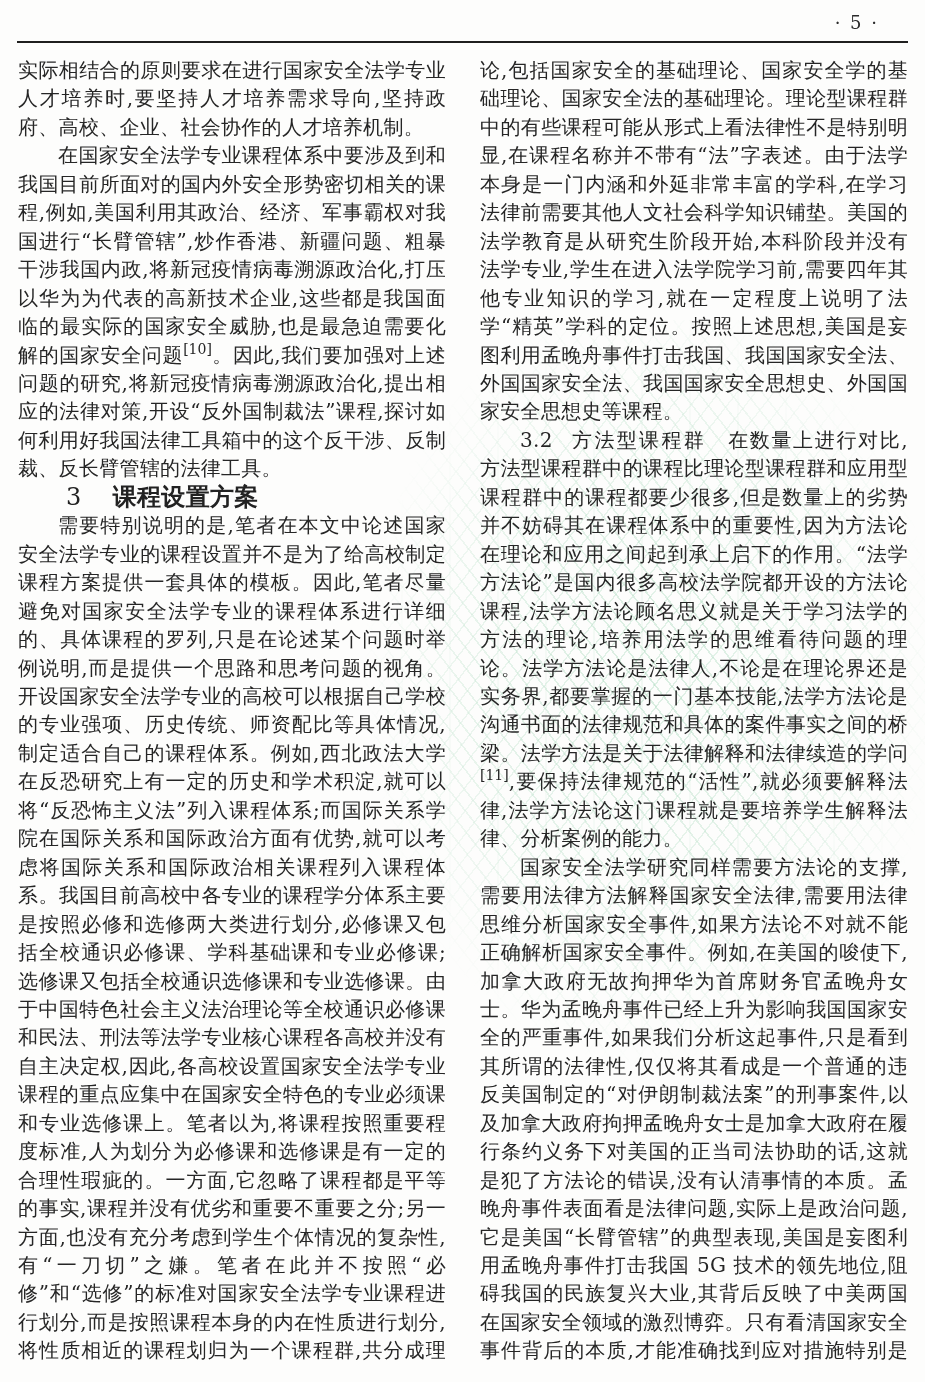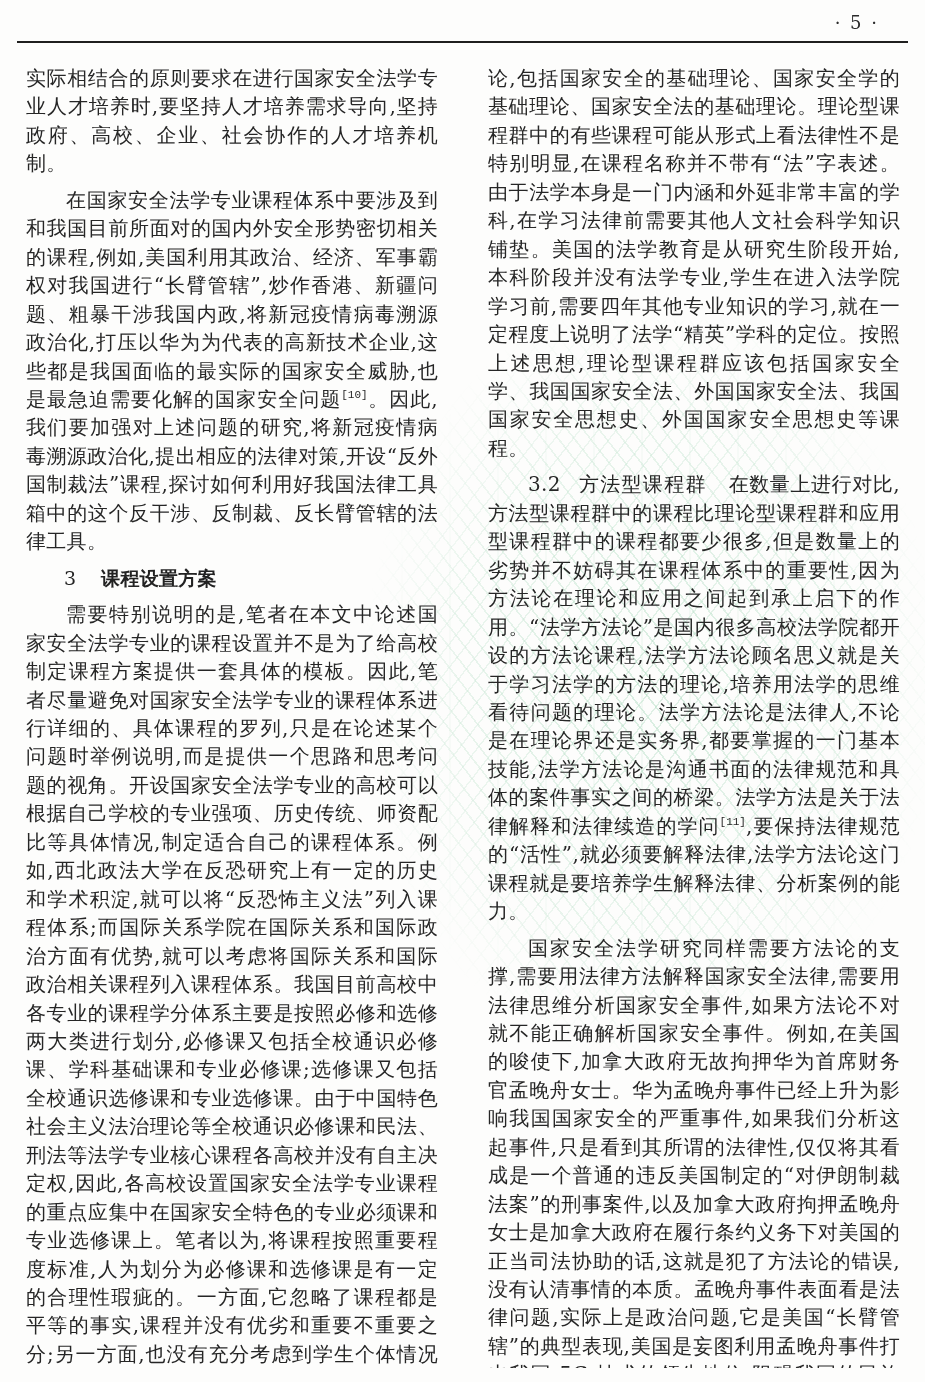--- a/index.html
+++ b/index.html
@@ -58,26 +58,26 @@
   .col {
     width: 428px;
     height: 1312px;
     overflow: hidden;
     font-size: 20px;
     line-height: 28.45px;
     text-align: justify;
     letter-spacing: 0.3px;
     color: #262626;
   }
-  .col p { margin: 8px; text-indent: 2em; }
+  .col p { margin: 0; text-indent: 2em; }
   .col p.noindent { text-indent: 0; }
 
   .sec-heading {
     margin: 19px 0 17px 0;
-    font-size: 19px;
+    font-size: 24px;
     font-weight: 700;
     font-family: "DejaVu Sans", "Liberation Sans", sans-serif;
     text-indent: 0;
     color: #222;
   }
   .sec-heading .sec-num {
     font-family: "DejaVu Serif", "Liberation Serif", serif;
     font-weight: 400;
     margin-right: 1.3em;
   }
@@ -85,25 +85,24 @@
   .sub { text-indent: 0.6em; }
   .sub .sub-num { margin-right: 0.9em; }
   .sub .sub-title {
     font-weight: 400;
     font-family: "DejaVu Sans", "Liberation Sans", sans-serif;
     margin-right: 1.1em;
     letter-spacing: 1px;
   }
 
   sup.ref {
-    font-size: 11px;
+    font-size: 14px;
     line-height: 0;
     vertical-align: super;
     letter-spacing: 0;
-    font-family: Liberation Mono, monospace;
   }
 </style>
 </head>
 <body>
 
 <div class="page">
 
   <div class="page-num">· 5 ·</div>
   <div class="head-rule"></div>
 
@@ -116,21 +115,21 @@
 
       <p><span>在国家安全法学专业课程体系中要涉及到和我国目前所面对的国内外安全形势密切相关的课程,例如,美国利用其政治、经济、军事霸权对我国进行“长臂管辖”,炒作香港、新疆问题、粗暴干涉我国内政,将新冠疫情病毒溯源政治化,打压以华为为代表的高新技术企业,这些都是我国面临的最实际的国家安全威胁,也是最急迫需要化解的国家安全问题</span><sup class="ref">[10]</sup><span>。因此,我们要加强对上述问题的研究,将新冠疫情病毒溯源政治化,提出相应的法律对策,开设“反外国制裁法”课程,探讨如何利用好我国法律工具箱中的这个反干涉、反制裁、反长臂管辖的法律工具。</span></p>
 
       <p class="sec-heading"><span class="sec-num">3</span><span>课程设置方案</span></p>
 
       <p>需要特别说明的是,笔者在本文中论述国家安全法学专业的课程设置并不是为了给高校制定课程方案提供一套具体的模板。因此,笔者尽量避免对国家安全法学专业的课程体系进行详细的、具体课程的罗列,只是在论述某个问题时举例说明,而是提供一个思路和思考问题的视角。开设国家安全法学专业的高校可以根据自己学校的专业强项、历史传统、师资配比等具体情况,制定适合自己的课程体系。例如,西北政法大学在反恐研究上有一定的历史和学术积淀,就可以将“反恐怖主义法”列入课程体系;而国际关系学院在国际关系和国际政治方面有优势,就可以考虑将国际关系和国际政治相关课程列入课程体系。我国目前高校中各专业的课程学分体系主要是按照必修和选修两大类进行划分,必修课又包括全校通识必修课、学科基础课和专业必修课;选修课又包括全校通识选修课和专业选修课。由于中国特色社会主义法治理论等全校通识必修课和民法、刑法等法学专业核心课程各高校并没有自主决定权,因此,各高校设置国家安全法学专业课程的重点应集中在国家安全特色的专业必须课和专业选修课上。笔者以为,将课程按照重要程度标准,人为划分为必修课和选修课是有一定的合理性瑕疵的。一方面,它忽略了课程都是平等的事实,课程并没有优劣和重要不重要之分;另一方面,也没有充分考虑到学生个体情况的复杂性,有“一刀切”之嫌。笔者在此并不按照“必修”和“选修”的标准对国家安全法学专业课程进行划分,而是按照课程本身的内在性质进行划分,将性质相近的课程划归为一个课程群,共分成理论型课程、方法型课程和应用型课程 3 个课程群。</p>
 
     </div>
 
     <div class="col">
-      <p class="noindent">论,包括国家安全的基础理论、国家安全学的基础理论、国家安全法的基础理论。理论型课程群中的有些课程可能从形式上看法律性不是特别明显,在课程名称并不带有“法”字表述。由于法学本身是一门内涵和外延非常丰富的学科,在学习法律前需要其他人文社会科学知识铺垫。美国的法学教育是从研究生阶段开始,本科阶段并没有法学专业,学生在进入法学院学习前,需要四年其他专业知识的学习,就在一定程度上说明了法学“精英”学科的定位。按照上述思想,理论型课程群应该包括国家安全学、我国国家安全法、外国国家安全法、我国国家安全思想史、外国国家安全思想史等课程。</p>
+      <p class="noindent">论,包括国家安全的基础理论、国家安全学的基础理论、国家安全法的基础理论。理论型课程群中的有些课程可能从形式上看法律性不是特别明显,在课程名称并不带有“法”字表述。由于法学本身是一门内涵和外延非常丰富的学科,在学习法律前需要其他人文社会科学知识铺垫。美国的法学教育是从研究生阶段开始,本科阶段并没有法学专业,学生在进入法学院学习前,需要四年其他专业知识的学习,就在一定程度上说明了法学“精英”学科的定位。按照上述思想,美国是妄图利用孟晚舟事件打击我国、我国国家安全法、外国国家安全法、我国国家安全思想史、外国国家安全思想史等课程。</p>
 
       <p class="sub"><span class="sub-num">3.2</span><span class="sub-title">方法型课程群</span><span>在数量上进行对比,方法型课程群中的课程比理论型课程群和应用型课程群中的课程都要少很多,但是数量上的劣势并不妨碍其在课程体系中的重要性,因为方法论在理论和应用之间起到承上启下的作用。“法学方法论”是国内很多高校法学院都开设的方法论课程,法学方法论顾名思义就是关于学习法学的方法的理论,培养用法学的思维看待问题的理论。法学方法论是法律人,不论是在理论界还是实务界,都要掌握的一门基本技能,法学方法论是沟通书面的法律规范和具体的案件事实之间的桥梁。法学方法是关于法律解释和法律续造的学问</span><sup class="ref">[11]</sup><span>,要保持法律规范的“活性”,就必须要解释法律,法学方法论这门课程就是要培养学生解释法律、分析案例的能力。</span></p>
 
       <p>国家安全法学研究同样需要方法论的支撑,需要用法律方法解释国家安全法律,需要用法律思维分析国家安全事件,如果方法论不对就不能正确解析国家安全事件。例如,在美国的唆使下,加拿大政府无故拘押华为首席财务官孟晚舟女士。华为孟晚舟事件已经上升为影响我国国家安全的严重事件,如果我们分析这起事件,只是看到其所谓的法律性,仅仅将其看成是一个普通的违反美国制定的“对伊朗制裁法案”的刑事案件,以及加拿大政府拘押孟晚舟女士是加拿大政府在履行条约义务下对美国的正当司法协助的话,这就是犯了方法论的错误,没有认清事情的本质。孟晚舟事件表面看是法律问题,实际上是政治问题,它是美国“长臂管辖”的典型表现,美国是妄图利用孟晚舟事件打击我国 5G 技术的领先地位,阻碍我国的民族复兴大业,其背后反映了中美两国在国家安全领域的激烈博弈。只有看清国家安全事件背后的本质,才能准确找到应对措施特别是法律应对措施。针对美国的干涉、制裁和长臂管辖,我国要利用好《反外国制裁法》,进行反制。因此,国家安全法学专业的同学不但要学习一般的法学方法论,还要学习国家安全法学方法论。</p>
     </div>
 
   </div>
 </div>
 
 </body></html>

